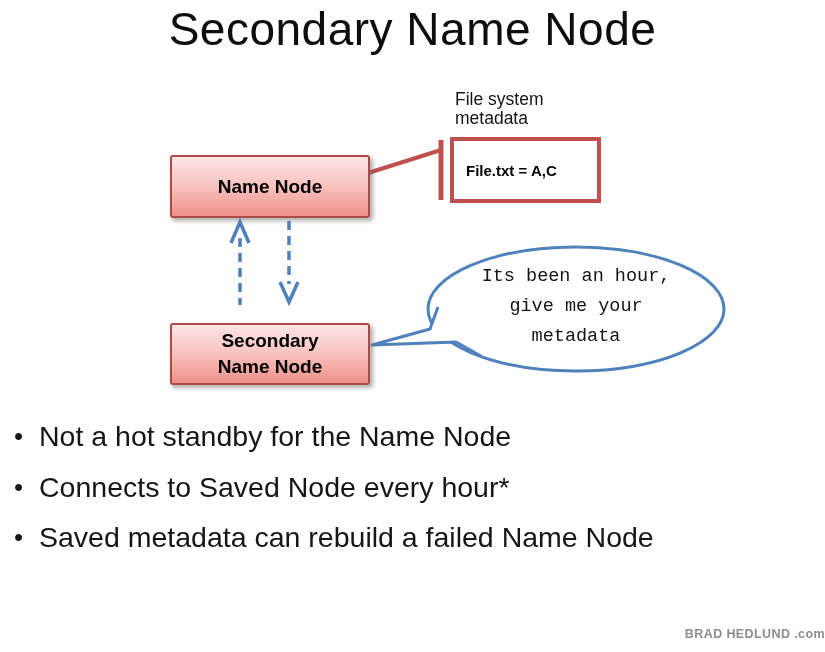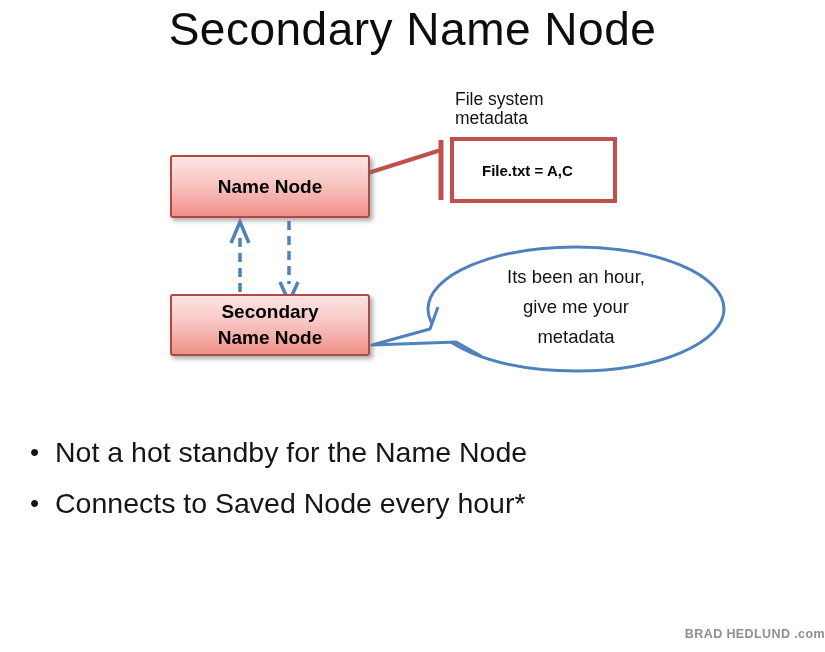--- a/index.html
+++ b/index.html
@@ -35,45 +35,45 @@
       var(--box-gradient-top, #FCE5E4) 0%, #F8C6C2 45%,
       var(--box-gradient-bottom, #F0908A) 100%);
     border: 2px solid var(--box-border, #AC4A46);
     border-radius: 3px;
     box-shadow: 2.5px 3px 4px rgba(110,110,110,0.55);
     display: flex; align-items: center; justify-content: center;
     text-align: center; font-weight: 700; font-size: 19px; color: #000;
   }
   .node-box .multiline { white-space: pre-line; line-height: 26px; }
   #name-node-box { top: 155px; height: 59px; }
-  #secondary-box { top: 294px; height: 58px; }
+  #secondary-box { top: 323px; height: 58px; }
 
   
   .metadata-label {
     position: absolute; left: 455px; top: 90px;
     font-size: 17.5px; line-height: 19px; color: #141414; white-space: pre-line;
   }
   .metadata-box {
     position: absolute; left: 450px; top: 137px; width: 131px; height: 58px;
     background: #ffffff; border: 4px solid var(--accent-red, #C0504D);
-    display: flex; align-items: center; padding-left: 28px;
+    display: flex; align-items: center; padding-left: 12px;
     font-weight: 700; font-size: 15px; color: #000; white-space: nowrap;
   }
 
   
   .bubble-text {
     position: absolute; left: 456px; top: 262px; width: 240px;
     text-align: center; font-size: 18.5px; line-height: 30px;
-    color: #141414; white-space: pre-line;
+    color: #141414; white-space: pre-line; font-family: Liberation Mono, monospace;
   }
 
   
   ul.bullets {
     position: absolute; top: 411px; left: 13px; right: 0;
-    margin: 16px; padding: 0; list-style: none;
+    margin: 0; padding: 0; list-style: none;
   }
   ul.bullets li {
     position: relative; padding-left: 26px;
     font-size: 28.5px; line-height: 50.5px; color: #161616; white-space: nowrap;
   }
   ul.bullets li::before {
     content: "\2022"; position: absolute; left: 1px; top: 0;
     font-size: 26px;
   }
 
@@ -130,17 +130,18 @@
     <span>File.txt = A,C</span>
   </div>
 
   <div class="bubble-text">Its been an hour,
 give me your
 metadata</div>
 
   <ul class="bullets">
     <li>Not a hot standby for the Name Node</li>
     <li>Connects to Saved Node every hour*</li>
+    <li>Saved metadata can rebuild a failed Name Node</li>
   </ul>
 
   <div class="footer">BRAD HEDLUND .com</div>
 
 </div>
 
 </body></html>

